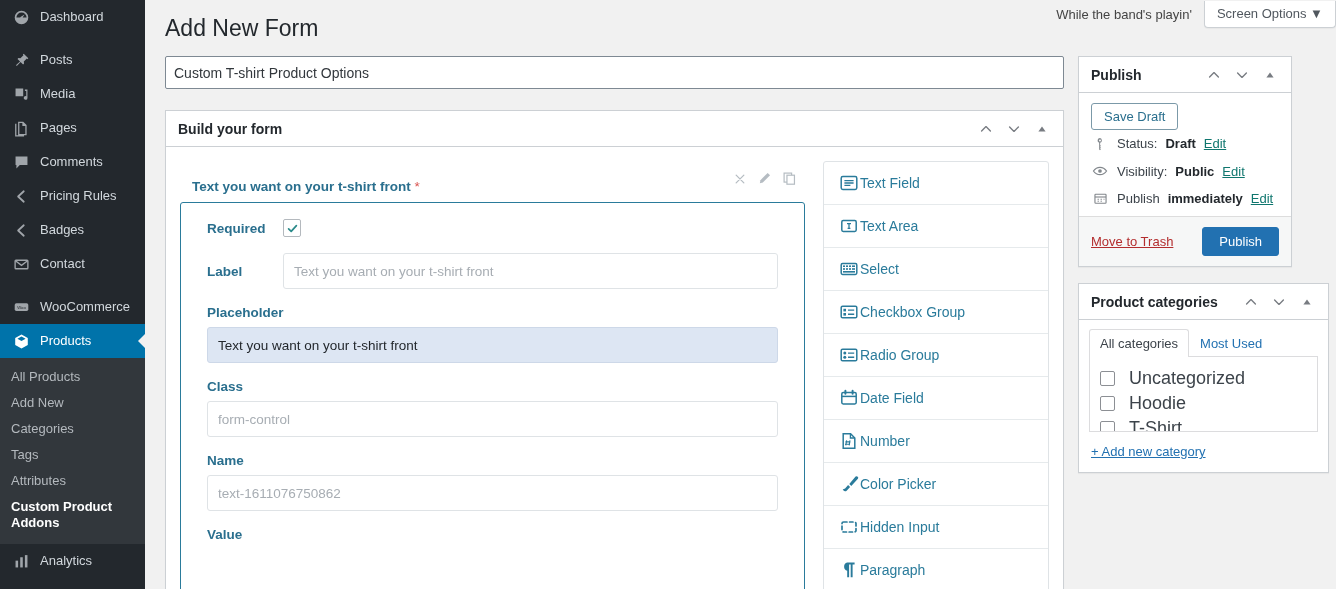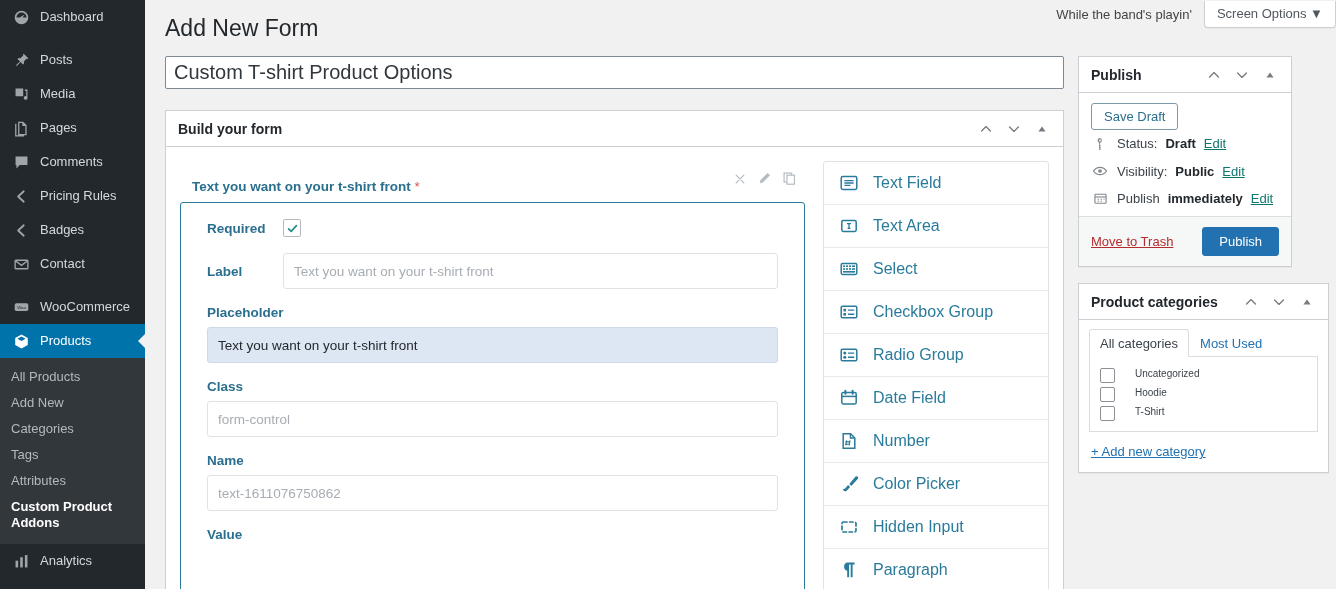--- a/index.html
+++ b/index.html
@@ -65,21 +65,21 @@
     box-shadow: 0 1px 1px rgba(0,0,0,.04);
   }
   .page-title {
     position: absolute; left: 20px; top: 14px;
     font-size: 23px; font-weight: 400; color: #23282d;
     line-height: 29px;
   }
   .title-input {
     position: absolute; left: 20px; top: 56px;
     width: 899px; height: 33px;
-    padding: 3px 8px; font-size: 20px; color: #32373c;
+    padding: 3px 8px; font-size: 14px; color: #32373c;
     border: 1px solid #7e8993; border-radius: 2px; background: #fff;
     font-family: "Liberation Sans", sans-serif; outline: none;
   }
 
   
   .postbox {
     background: #fff; border: 1px solid #ccd0d4;
     box-shadow: 0 1px 1px rgba(0,0,0,.04);
   }
   .postbox-header {
@@ -153,23 +153,23 @@
   .row-label-inline { display: flex; align-items: center; gap: 16px; margin-bottom: 16px; }
   .row-label-inline .txt { flex: 1; }
 
   
   .palette {
     width: 226px; min-width: 226px;
     border: 1px solid #dfe3e6; border-radius: 3px;
     background: #fff; overflow: hidden; align-self: flex-start;
   }
   .pal-item {
-    display: flex; align-items: center; gap: 13px;
+    display: flex; align-items: center; 
     padding: 10px 14px; border-bottom: 1px solid #e6eaec;
-    color: #2a7b9b; font-size: 16px; cursor: move;
+    color: #2a7b9b; font-size: 14px; cursor: move;
   }
   .pal-item:last-child { border-bottom: none; }
   .pal-ico {
     width: 22px; height: 22px; flex: 0 0 22px;
     display: flex; align-items: center; justify-content: center;
     color: #2a7b9b;
   }
   .pal-ico svg { display: block; }
 
   
@@ -208,22 +208,22 @@
   }
   .cat-tab.active {
     background: #fff; border-color: #dcdcde;
     color: #3c434a; border-radius: 3px 3px 0 0;
   }
   .cat-list {
     margin: 0 10px 10px 10px; border: 1px solid #dcdcde;
     background: #fff; padding: 9px 10px; height: 76px; overflow: hidden;
   }
   .cat-row {
-    display: flex; align-items: flex-start; gap: 20px;
-    font-size: 10px; color: #3c434a; padding: 2px 0; cursor: pointer;
+    display: flex; align-items: center; gap: 14px;
+    font-size: 18px; color: #3c434a; padding: 2px 0; cursor: pointer;
   }
   .cat-cb {
     width: 15px; height: 15px; border: 1px solid #8c8f94;
     border-radius: 2px; background: #fff; flex: 0 0 15px;
   }
   .add-cat { padding: 0 12px 12px 12px; }
   .add-cat span { color: #2271b1; text-decoration: underline; font-size: 13px; cursor: pointer; }
 </style>
 </head>
 <body>

